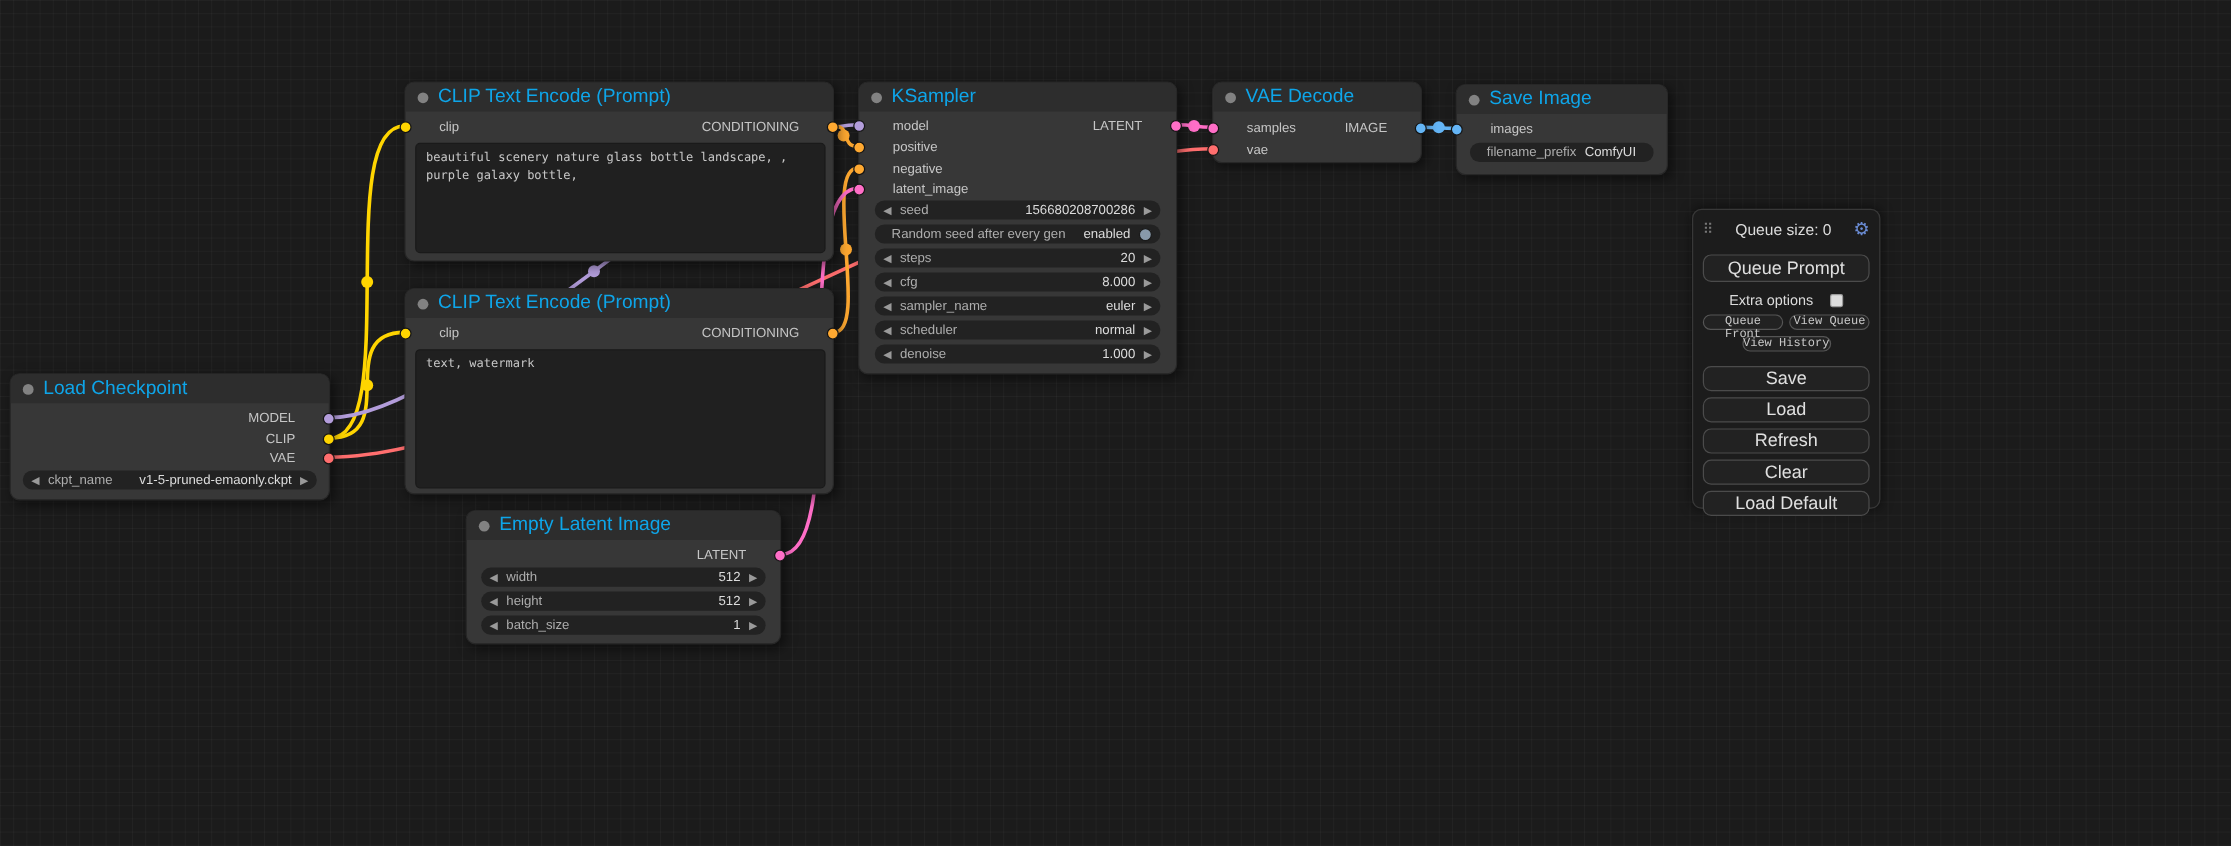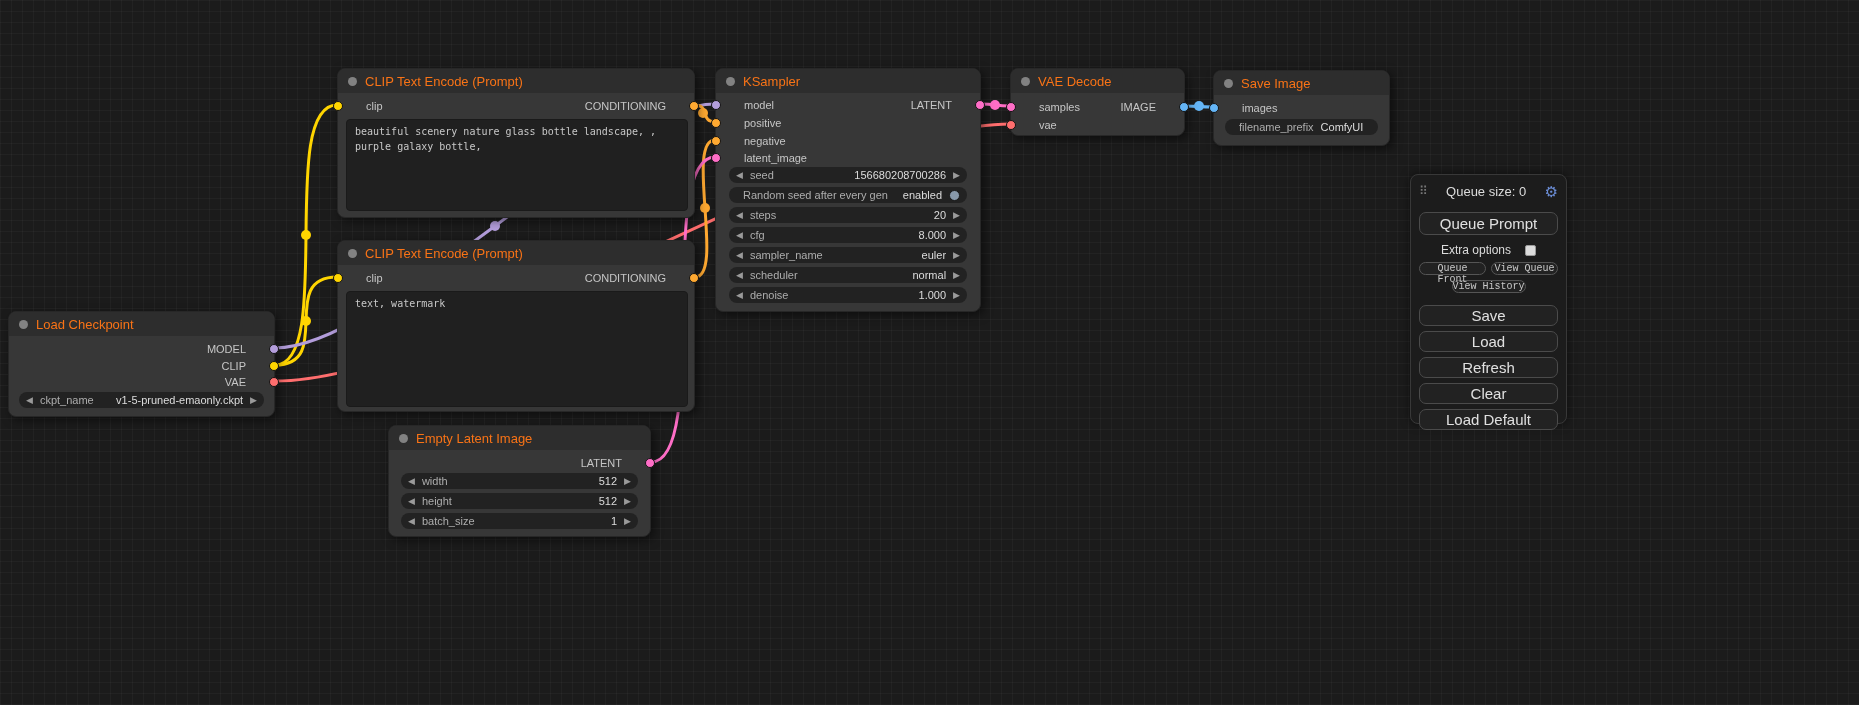--- a/index.html
+++ b/index.html
@@ -7,21 +7,21 @@
   #app{position:relative;width:1859px;height:705px;overflow:hidden;background:#1b1b1b;
     background-image:linear-gradient(rgba(255,255,255,0.032) 1px,transparent 1px),
                      linear-gradient(90deg,rgba(255,255,255,0.032) 1px,transparent 1px);
     background-size:11px 11px;}
   #wires{position:absolute;left:0;top:0;z-index:1}
   .node{position:absolute;background:#373737;border:1px solid #272727;border-radius:8px;
         box-shadow:3px 3px 10px rgba(0,0,0,.5);z-index:2}
   .titlebar{height:24px;display:flex;align-items:center;gap:8px;padding:0 10px;
             background:#2d2d2d;border-radius:7px 7px 0 0}
   .tdot{width:9px;height:9px;border-radius:50%;background:#828282;flex:0 0 auto}
-  .ttext{font-size:13px;color:#f97316;white-space:nowrap}
+  .ttext{font-size:16px;color:#0ea5e9;white-space:nowrap}
   .port{position:absolute;display:flex;align-items:center;gap:23px;height:14px;font-size:11px;color:#c6c6c6}
   .port.in{left:-5px}
   .port.out{right:-5px}
   .pdot{width:10px;height:10px;border-radius:50%;border:1px solid #141414;flex:0 0 auto}
   .plabel{white-space:nowrap}
   .widget{position:absolute;height:16px;background:#222;border-radius:8px;display:flex;
           align-items:center;gap:7px;padding:0 7px;font-size:11px}
   .widget.no-arrows{padding-left:14px}
   .warrow{color:#9a9a9a;font-size:9px;line-height:16px;flex:0 0 auto}
   .wlabel{color:#adadad;white-space:nowrap}

